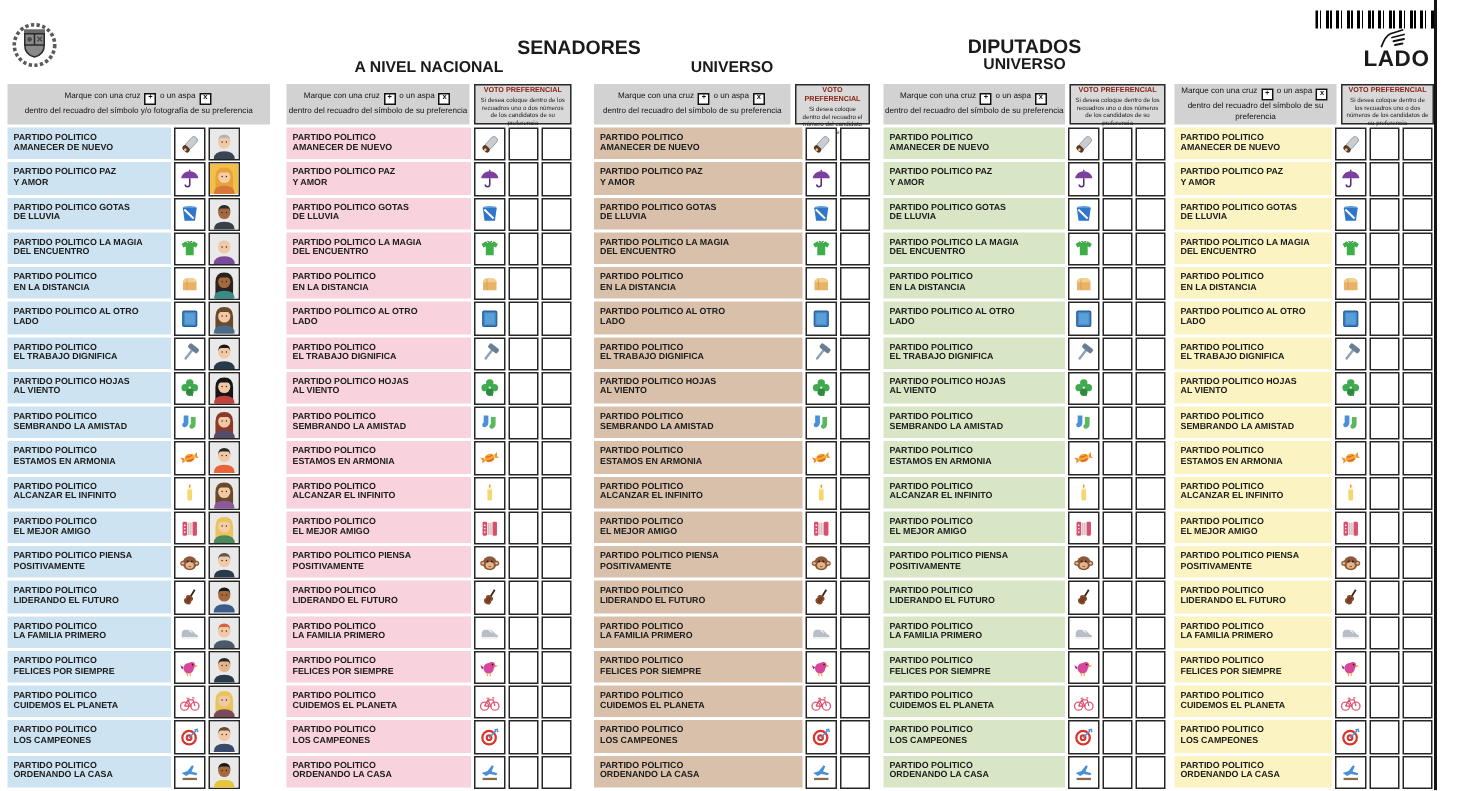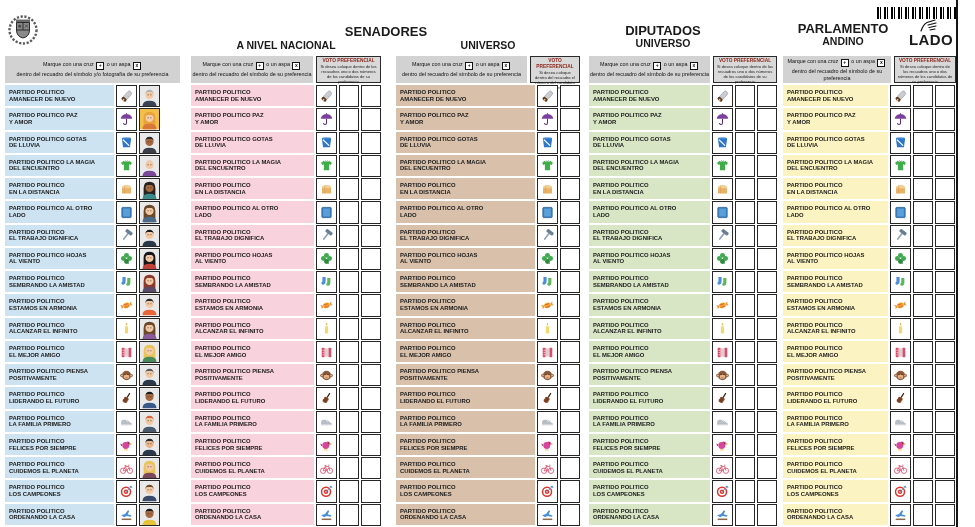--- a/index.html
+++ b/index.html
@@ -11,21 +11,21 @@
     background:repeating-linear-gradient(90deg,#000 0 2px,#fff 2px 3px,#000 3px 4px,#fff 4px 7px,#000 7px 9px,#fff 9px 10px,#000 10px 11px,#fff 11px 14px);}
   .edge-line{left:956px;top:0;width:2px;height:527px;background:#151515;}
   
   .escudo{left:7px;top:13px;}
   .t-pres{left:30px;top:16px;width:152px;text-align:center;font-weight:bold;font-size:13px;line-height:1.05;letter-spacing:-.4px;}
   .t-sen{left:191px;top:24px;width:390px;text-align:center;font-weight:bold;font-size:13px;}
   .t-sub{text-align:center;font-weight:bold;font-size:10.5px;top:39px;}
   .t-sub1{left:191px;width:190px;}
   .t-sub2{left:396px;width:184px;}
   .t-two{text-align:center;font-weight:bold;line-height:1.1;}
-  .t-dip{left:569px;top:24px;width:188px;}
+  .t-dip{left:589px;top:24px;width:188px;}
   .t-parl{left:779px;top:22px;width:128px;}
   .t-line1{font-size:13px;} .t-line2{font-size:10.5px;}
   .onpe{left:903px;top:18px;width:56px;text-align:center;}
   .onpe-word{font-size:15px;font-weight:900;letter-spacing:.4px;line-height:1;display:block;}
   
   .instr{top:56px;height:27px;background:#d2d2d2;display:flex;flex-direction:column;
          justify-content:center;text-align:center;gap:1px;}
   .instr-l1,.instr-l2{font-size:5.4px;line-height:1.15;color:#111;}
   .mark-box{display:inline-block;width:6px;height:6px;border:1px solid #111;background:#fff;
             font-size:5px;line-height:5.5px;text-align:center;vertical-align:-1px;margin:0 1px;font-weight:bold;}
@@ -73,24 +73,20 @@
     <path d="M18 11.5 l3 3 M21 11.5 l-3 3" stroke="#4a4a4a" stroke-width="1"></path>
   </svg>
 
   <div class="abs t-sen">SENADORES</div>
   <div class="abs t-sub t-sub1">A NIVEL NACIONAL</div>
   <div class="abs t-sub t-sub2">UNIVERSO</div>
   <div class="abs t-two t-dip">
     <div class="t-line1">DIPUTADOS</div>
     <div class="t-line2">UNIVERSO</div>
   </div>
-  <div class="abs t-two t-parl">
-    <div class="t-line1">PARLAMENTO</div>
-    <div class="t-line2">ANDINO</div>
-  </div>
 
   <div class="abs onpe">
     <svg width="26" height="14" viewBox="0 0 26 14" style="display:block;margin:0 auto;">
       <path d="M3 13 q2.5-7 6-8.5 M9 4.5 l8-2.5 M10 7 l8-2 M11 9.5 l7-1.5 M12 12 l5-1" stroke="#111" stroke-width="1.2" fill="none" stroke-linecap="round"></path>
     </svg>
     <span class="onpe-word">LADO</span>
   </div>
 
   <div id="instr1" class="abs instr">
     <div class="instr-l1"><span>Marque con una cruz</span> <span class="mark-box">+</span> <span>o un aspa</span> <span class="mark-box">x</span></div>

